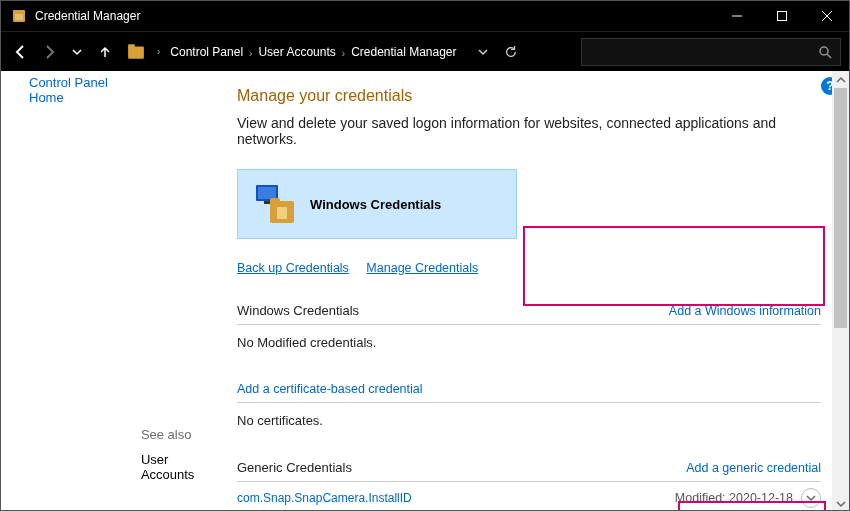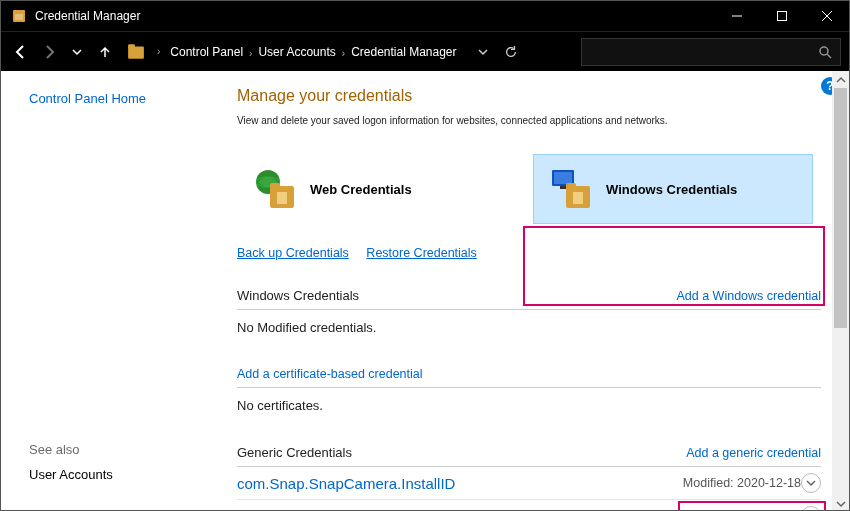--- a/index.html
+++ b/index.html
@@ -14,44 +14,44 @@
   .nav-btn.subtle svg { opacity:.85; }
   .addr-icon { width:18px; height:18px; margin: 0 4px 0 6px;}
   .breadcrumbs { display:flex; align-items:flex-end; color:#fff; font-size:12px; }
   .crumb { padding: 0 2px; cursor:pointer; }
   .crumb-sep { padding:0 4px; color:#aaa; font-size:10px;}
   .addr-suffix { display:flex; align-items:center; margin-left: 6px;}
   .addr-btn { width:28px; height:28px; display:flex; align-items:center; justify-content:center; cursor:pointer; color:#ccc;}
   .searchbox { margin-left:auto; height:28px; width:260px; background:#111; border:1px solid #333; display:flex; align-items:center; justify-content:flex-end; padding:0 8px;}
   .searchbox svg { opacity:.7;}
   .content { display:flex; height: calc(511px - 70px); position:relative; }
-  .sidebar { width: 220px; padding: 20px 0 0 28px; font-size: 13px; display:flex; flex-direction:column; }
+  .sidebar { width: 220px; padding: 4px 0 0 28px; font-size: 13px; display:flex; flex-direction:row; }
   .sidebar a.cph { color:#0066cc; text-decoration:none; cursor:pointer; }
   .see-also { margin-top:auto; padding-bottom: 30px; color:#555; font-size:13px;}
   .see-also .hdr { margin-bottom:10px; color:#6b6b6b;}
   .see-also a { color:#000; text-decoration:none; cursor:pointer;}
   .main { flex:1; padding: 16px 28px 0 16px; position:relative; overflow:hidden;}
   h1.page-title { color:#a16207; font-size:16px; font-weight:400; margin-bottom:10px;}
-  .page-sub { font-size:10px; color:#222; margin-bottom:28px;}
+  .page-sub { font-size:14px; color:#222; margin-bottom:22px;}
   .cred-tabs { display:flex; gap:16px; margin-bottom:22px;}
   .cred-tab { width:280px; height:70px; border:1px solid transparent; display:flex; align-items:center; gap:12px; padding:8px 14px; cursor:pointer;}
   .cred-tab .tab-label { font-size:13px; font-weight:700;}
   .cred-tab.active { background:#cce8ff; border:1px solid #99d1ff;}
   .highlight-box { position:absolute; border:2px solid #d6006c; pointer-events:none; }
   .hl-windows { left:522px; top:155px; width:302px; height:80px;}
   .hl-generic { left:677px; top:430px; width:148px; height:20px;}
   .link-row { font-size:12.5px; margin-bottom:22px;}
   .link-row a { color:#0066cc; text-decoration:underline; cursor:pointer; margin-right:14px;}
   .section { border-bottom:1px solid #ccc; padding: 6px 0 6px 0; display:flex; justify-content:space-between; align-items:center;}
   .section .sec-title { font-size:13px; color:#222;}
   .section a { color:#0066cc; font-size:12.5px; text-decoration:none; cursor:pointer;}
   .empty-row { font-size:13px; padding:10px 0 26px 0; color:#222;}
   .cred-row { display:flex; align-items:center; justify-content:space-between; border-bottom:1px solid #e5e5e5; padding:6px 0;}
-  .cred-row .cname { color:#0066cc; font-size:15px; cursor:pointer;}
-  .cred-row .cmod { color:#555; font-size:12.5px; display:flex; align-items:center; }
+  .cred-row .cname { color:#0066cc; font-size:12px; cursor:pointer;}
+  .cred-row .cmod { color:#555; font-size:12.5px; display:flex; align-items:center; gap:8px;}
   .cred-row .expand { width:20px; height:20px; border:1px solid #bbb; border-radius:50%; display:flex; align-items:center; justify-content:center; cursor:pointer;}
   .cred-row .expand svg { display:block;}
   .help-icon { position:absolute; right:10px; top:6px; width:18px; height:18px; border-radius:50%; background:#0078d7; color:#fff; display:flex; align-items:center; justify-content:center; font-size:12px; font-weight:bold; cursor:pointer;}
   .scrollbar { position:absolute; right:0; top:0; bottom:0; width:17px; background:#f0f0f0;}
   .scroll-btn { height:17px; display:flex; align-items:center; justify-content:center; cursor:pointer;}
   .scroll-thumb { position:absolute; left:2px; right:2px; top:17px; height:240px; background:#c2c2c2; cursor:pointer;}
   .icon-folder { fill:#d8a038; }
 </style>
 </head>
 <body>
@@ -143,52 +143,41 @@
     </div>
   </div>
 
   <div class="main">
     <div class="help-icon">?</div>
 
     <h1 class="page-title">Manage your credentials</h1>
     <div class="page-sub">View and delete your saved logon information for websites, connected applications and networks.</div>
 
     <div class="cred-tabs">
-      <div class="cred-tab">
-        <svg width="46" height="46" viewBox="0 0 46 46">
-          <circle cx="16" cy="16" r="12" fill="#2e8b2e"></circle>
-          <path d="M6 16 Q16 6 26 16 Q16 26 6 16" fill="#3ba53b"></path>
-          <ellipse cx="16" cy="16" rx="12" ry="5" fill="none" stroke="#1d5" stroke-width="0.5"></ellipse>
-          <rect x="18" y="20" width="24" height="22" rx="2" fill="#d8a038"></rect>
-          <rect x="18" y="17" width="10" height="6" rx="2" fill="#d8a038"></rect>
-          <rect x="25" y="26" width="10" height="12" rx="1" fill="#f0d080"></rect>
-        </svg>
-        <span class="tab-label">Web Credentials</span>
-      </div>
       <div class="cred-tab active">
         <svg width="46" height="46" viewBox="0 0 46 46">
           <rect x="4" y="4" width="22" height="16" rx="1" fill="#1050c0"></rect>
           <rect x="6" y="6" width="18" height="12" fill="#3a7de0"></rect>
           <rect x="12" y="20" width="6" height="3" fill="#333"></rect>
           <rect x="18" y="20" width="24" height="22" rx="2" fill="#d8a038"></rect>
           <rect x="18" y="17" width="10" height="6" rx="2" fill="#d8a038"></rect>
           <rect x="25" y="26" width="10" height="12" rx="1" fill="#f0d080"></rect>
         </svg>
         <span class="tab-label">Windows Credentials</span>
       </div>
     </div>
 
     <div class="link-row">
       <a>Back up Credentials</a>
-      <a>Restore Credentials</a>
+      <a>Manage Credentials</a>
     </div>
 
     <div class="section">
       <span class="sec-title">Windows Credentials</span>
-      <a>Add a Windows credential</a>
+      <a>Add a Windows information</a>
     </div>
     <div class="empty-row">No Modified credentials.</div>
 
     <div class="section">
       <a>Add a certificate-based credential</a>
     </div>
     <div class="empty-row">No certificates.</div>
 
     <div class="section">
       <span class="sec-title">Generic Credentials</span>

